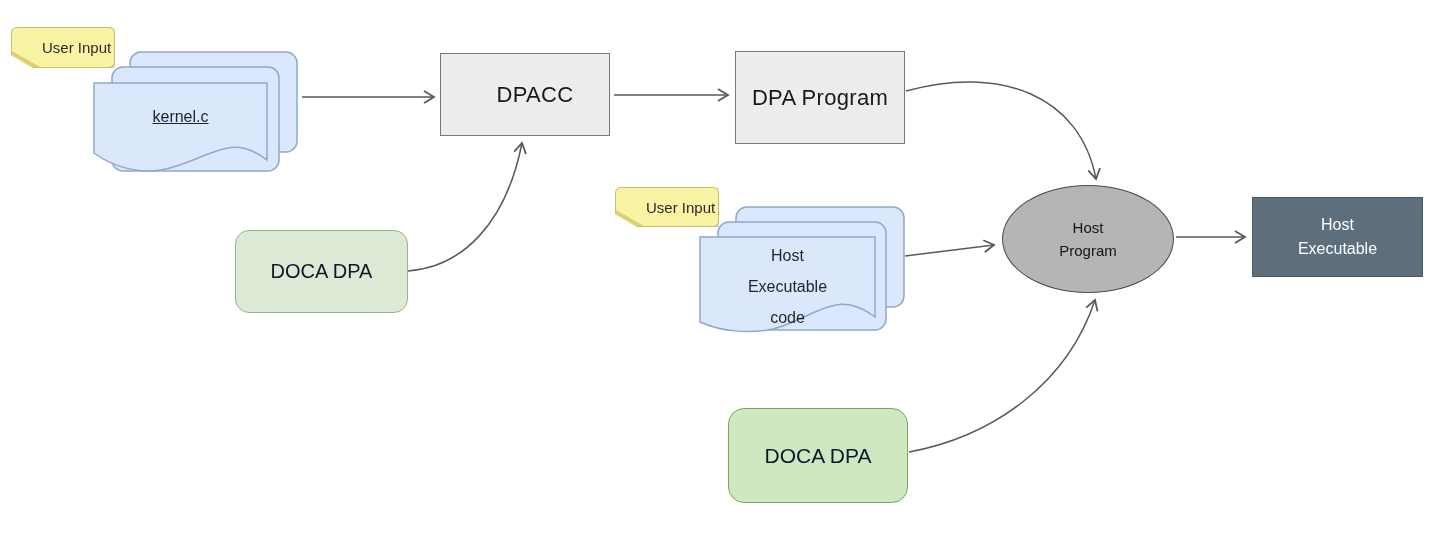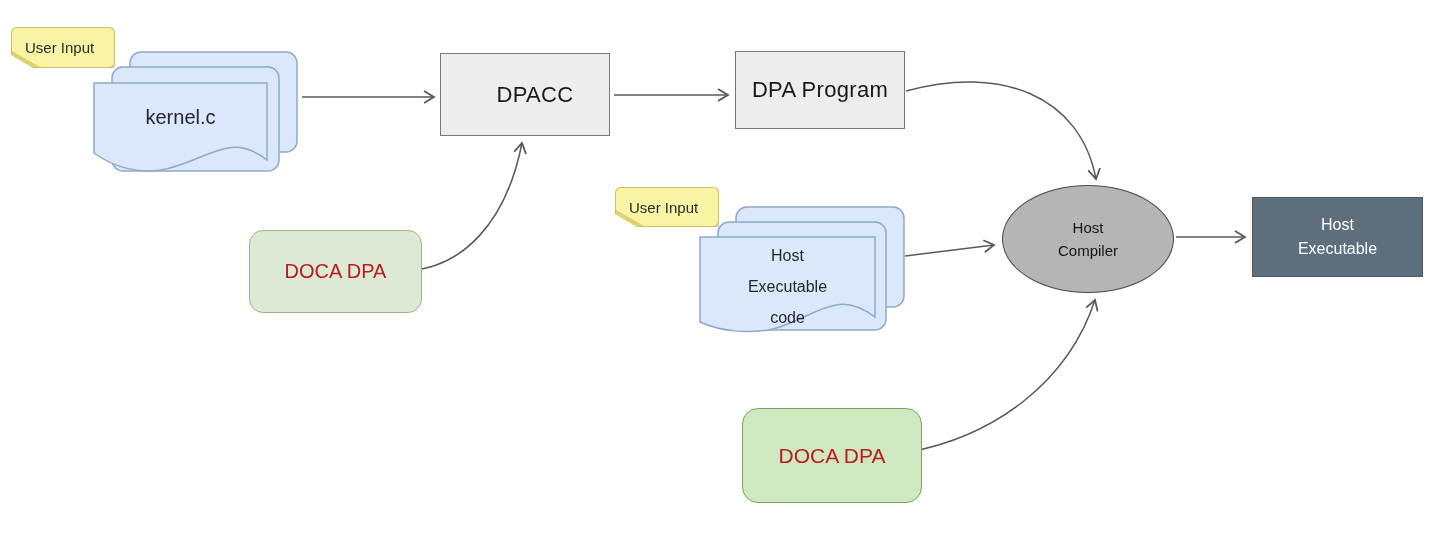--- a/index.html
+++ b/index.html
@@ -6,43 +6,43 @@
   .canvas{
     position:relative;width:1440px;height:543px;background:#ffffff;overflow:hidden;
     font-family:"Liberation Sans",sans-serif;
   }
   .canvas svg.wires{position:absolute;left:0;top:0;z-index:1;}
   .node{position:absolute;z-index:2;box-sizing:border-box;display:flex;align-items:center;justify-content:center;text-align:center;}
   .note{
     background:#f9f3a4;border:1px solid rgba(170,150,60,.55);border-radius:6px;
     clip-path:polygon(0 0,100% 0,100% 100%,22px 100%,0 calc(100% - 13px));
     filter:drop-shadow(1.5px 2px 2px rgba(0,0,0,.28));
-    font-size:15px;color:#2b2b2b;justify-content:flex-start;padding-left:13px;
+    font-size:15px;color:#2b2b2b;justify-content:flex-start;padding-left:30px;
   }
   .note .fold{position:absolute;left:0;bottom:0;width:28px;height:16px;background:#ddd06e;
     clip-path:polygon(0 0,100% 100%,0 100%);}
   .proc{
     background:#ededed;border:1.5px solid #787878;
     font-size:22px;color:#18181a;letter-spacing:.3px;
   }
   .ellipse{
     background:#b5b5b5;border:1.5px solid #4a4a4a;border-radius:50%;
     flex-direction:column;font-size:15px;line-height:23px;color:#141414;
   }
   .exec{
     background:#5d6e7d;border:1px solid #49596a;
     flex-direction:column;font-size:16px;line-height:24px;color:#ffffff;
   }
   .lib{
-    flex-direction:row;color:#b91c1c;margin-left:14px;
+    flex-direction:row;color:#0f172a;
   }
   .lib.device{background:#dcead5;border:1.5px solid #94b886;border-radius:14px;font-size:20px;line-height:27px;}
   .lib.host{background:#cfe8c1;border:1.5px solid #71ad54;border-radius:16px;font-size:21px;line-height:29px;}
   .doc-label{color:#23262e;flex-direction:column;background:transparent;}
-  .doc-label.single{font-size:20px;}
+  .doc-label.single{font-size:16px;text-decoration:underline;}
   .doc-label.multi{font-size:16px;line-height:31px;}
 </style>
 </head>
 <body>
 
 <div class="canvas">
 
   <svg class="wires" width="1440" height="543" viewBox="0 0 1440 543">
     <defs>
       <marker id="arr" markerUnits="userSpaceOnUse" markerWidth="18" markerHeight="18" refX="12" refY="8" orient="auto">
@@ -79,42 +79,42 @@
   </div>
 
   <div class="node doc-label single" style="left:94px;top:84px;width:173px;height:66px;">
     <span>kernel.c</span>
   </div>
 
   <div class="node proc" style="left:440px;top:53px;width:170px;height:83px;padding-left:20px;">
     <span>DPACC</span>
   </div>
 
-  <div class="node proc" style="left:735px;top:51px;width:170px;height:78px;">
+  <div class="node proc" style="left:735px;top:51px;width:170px;height:93px;">
     <span>DPA Program</span>
   </div>
 
   <div class="node lib device" style="left:235px;top:230px;width:173px;height:83px;">
     <span>DOCA DPA</span>
   </div>
 
   <div class="node note" style="left:615px;top:187px;width:104px;height:40px;">
     <span>User Input</span>
     <span class="fold"></span>
   </div>
 
   <div class="node doc-label multi" style="left:700px;top:240px;width:175px;height:93px;align-items:center;justify-content:flex-start;">
     <span>Host</span>
     <span>Executable</span>
     <span>code</span>
   </div>
 
   <div class="node ellipse" style="left:1002px;top:185px;width:172px;height:108px;">
     <span>Host</span>
-    <span>Compiler</span>
+    <span>Program</span>
   </div>
 
   <div class="node exec" style="left:1252px;top:197px;width:171px;height:80px;">
     <span>Host</span>
     <span>Executable</span>
   </div>
 
   <div class="node lib host" style="left:728px;top:408px;width:180px;height:95px;">
     <span>DOCA DPA</span>
   </div>

